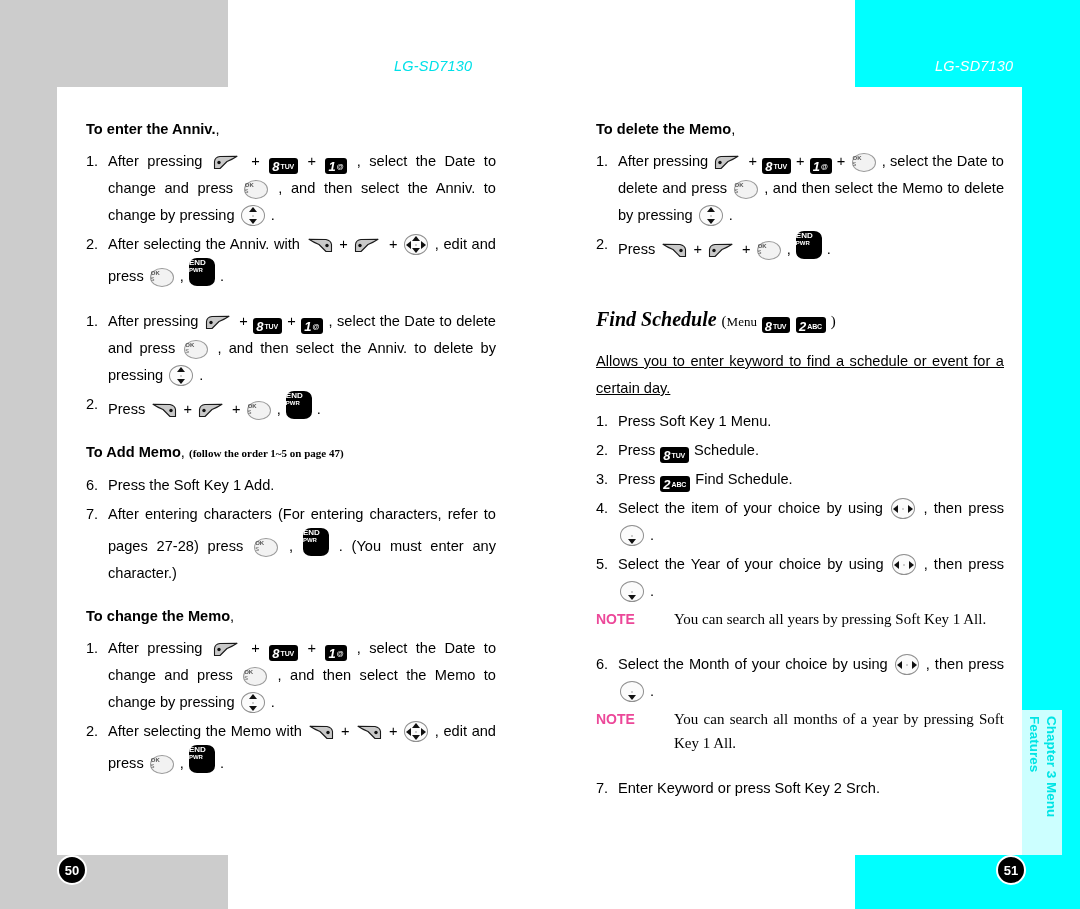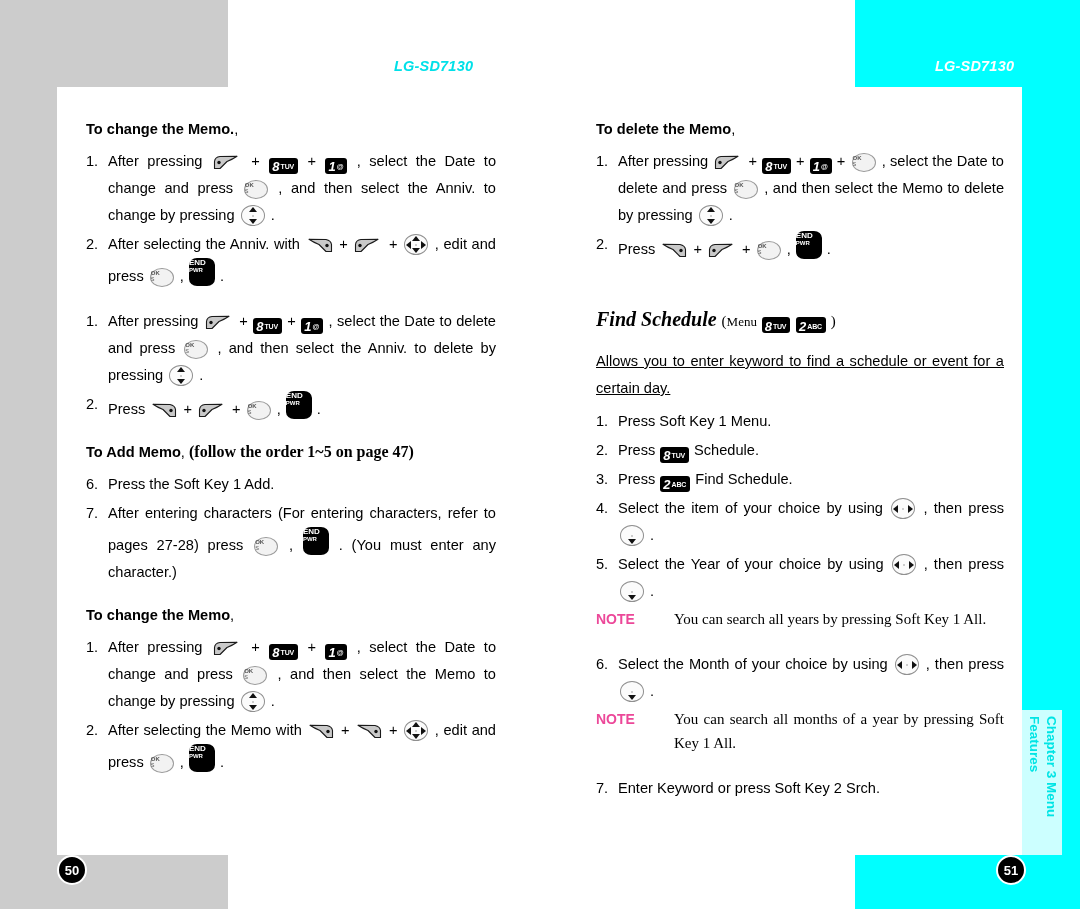--- a/index.html
+++ b/index.html
@@ -15,21 +15,21 @@
   
   .gray-top-block{position:absolute;left:0;top:0;width:228px;height:87px;background:#cccccc;}
   .gray-left-strip{position:absolute;left:0;top:0;width:57px;height:909px;background:#cccccc;}
   .gray-bottom-block{position:absolute;left:0;top:855px;width:228px;height:54px;background:#cccccc;}
   .cyan-top-block{position:absolute;left:855px;top:0;width:225px;height:87px;background:#00ffff;}
   .cyan-right-strip{position:absolute;left:1022px;top:0;width:58px;height:909px;background:#00ffff;}
   .cyan-bottom-block{position:absolute;left:855px;top:855px;width:225px;height:54px;background:#00ffff;}
   .cyan-tab{position:absolute;left:1022px;top:710px;width:40px;height:145px;background:#ccffff;}
 
   
-  .hdr{position:absolute;font-style:italic;font-weight:bold;font-size:14.5px;letter-spacing:.2px;}
+  .hdr{position:absolute;font-style:italic;font-weight:normal;font-size:14.5px;letter-spacing:.2px;}
   .hdr-left{left:394px;top:58px;color:#00e0e8;}
   .hdr-right{left:935px;top:58px;color:#ffffff;}
 
   
   .pagenum{position:absolute;width:26px;height:26px;border-radius:50%;
            background:#000;color:#fff;border:2px solid #fff;
            font-size:13px;font-weight:bold;
            display:flex;align-items:center;justify-content:center;}
   .pn-left{left:57px;top:855px;}
   .pn-right{left:996px;top:855px;}
@@ -38,21 +38,21 @@
         color:#00e5e5;font-weight:bold;font-size:13.5px;
         font-family:"Liberation Sans",sans-serif;line-height:17px;}
 
   
   .col{position:absolute;font-size:14.6px;line-height:27px;}
   .col-left{left:86px;top:118px;width:410px;}
   .col-right{left:596px;top:118px;width:408px;}
 
   h3.sec{font-size:14.6px;font-weight:bold;margin:0 0 8px 0;line-height:22px;}
   h3.sec .comma{font-weight:normal;}
-  .serifnote{font-family:"Liberation Serif",serif;font-weight:bold;font-size:16px;}
+  .serifnote{font-family:"Liberation Serif",serif;font-weight:bold;font-size:11px;}
 
   .item{display:block;margin:0 0 2px 0;position:relative;padding-left:22px;}
   .item .num{position:absolute;left:0;top:0;}
   .just{text-align:justify;text-align-last:left;}
   .para{margin:0 0 6px 0;text-decoration:underline;}
 
   h2.bigsec{font-family:"Liberation Serif",serif;font-style:italic;font-weight:bold;
             font-size:20px;margin:26px 0 14px 0;line-height:24px;}
   h2.bigsec .paren{font-family:"Liberation Serif",serif;font-style:normal;
             font-weight:normal;font-size:15px;}
@@ -128,21 +128,21 @@
   </div>
 </div>
 
 <div class="hdr hdr-left">LG-SD7130</div>
 <div class="hdr hdr-right">LG-SD7130</div>
 
 <div class="pagenum pn-left">50</div>
 <div class="pagenum pn-right">51</div>
 
 <div class="col col-left" id="left-col">
-    <h3 class="sec"><span>To change the Memo.</span><span class="comma">,</span></h3>
+    <h3 class="sec"><span>To enter the Anniv.</span><span class="comma">,</span></h3>
     <div class="item just"><span class="num">1.</span><span>After  pressing  <span class="sendkey"><svg width="28" height="15" viewBox="0 0 28 15">
             <path d="M1.5 13.5 L1.5 6.5 Q2 2 7 1.5 L24 1.2 Q20 4 14 6.5 L7 13.5 Z" fill="#c9c9c9" stroke="#1a1a1a" stroke-width="1.1" stroke-linejoin="round"></path>
             <circle cx="6" cy="7.5" r="1.7" fill="#111"></circle>
           </svg></span> + <span class="numkey"><span class="d">8</span><span class="s">TUV</span></span> + <span class="numkey"><span class="d">1</span><span class="s">@</span></span> ,  select  the  Date  to  change and press <span class="okkey"><i class="a">OK</i><i class="b">S</i></span> , and then select the <b>Anniv.</b> to change by pressing <span class="navkey"><span class="ar up"></span><span class="dot"></span><span class="ar dn"></span></span> .</span></div>
     <div class="item just"><span class="num">2.</span><span>After selecting the <b>Anniv.</b> with <span class="endcall"><svg width="26" height="15" viewBox="0 0 26 15">
             <path d="M24.5 13.5 L24.5 6.5 Q24 2.5 19 1.5 L2 1.2 Q6 4 12 6.5 L19 13.5 Z" fill="#c9c9c9" stroke="#1a1a1a" stroke-width="1.1" stroke-linejoin="round"></path>
             <circle cx="20" cy="7.5" r="1.7" fill="#111"></circle>
           </svg></span> + <span class="sendkey"><svg width="28" height="15" viewBox="0 0 28 15">
             <path d="M1.5 13.5 L1.5 6.5 Q2 2 7 1.5 L24 1.2 Q20 4 14 6.5 L7 13.5 Z" fill="#c9c9c9" stroke="#1a1a1a" stroke-width="1.1" stroke-linejoin="round"></path>
             <circle cx="6" cy="7.5" r="1.7" fill="#111"></circle>

